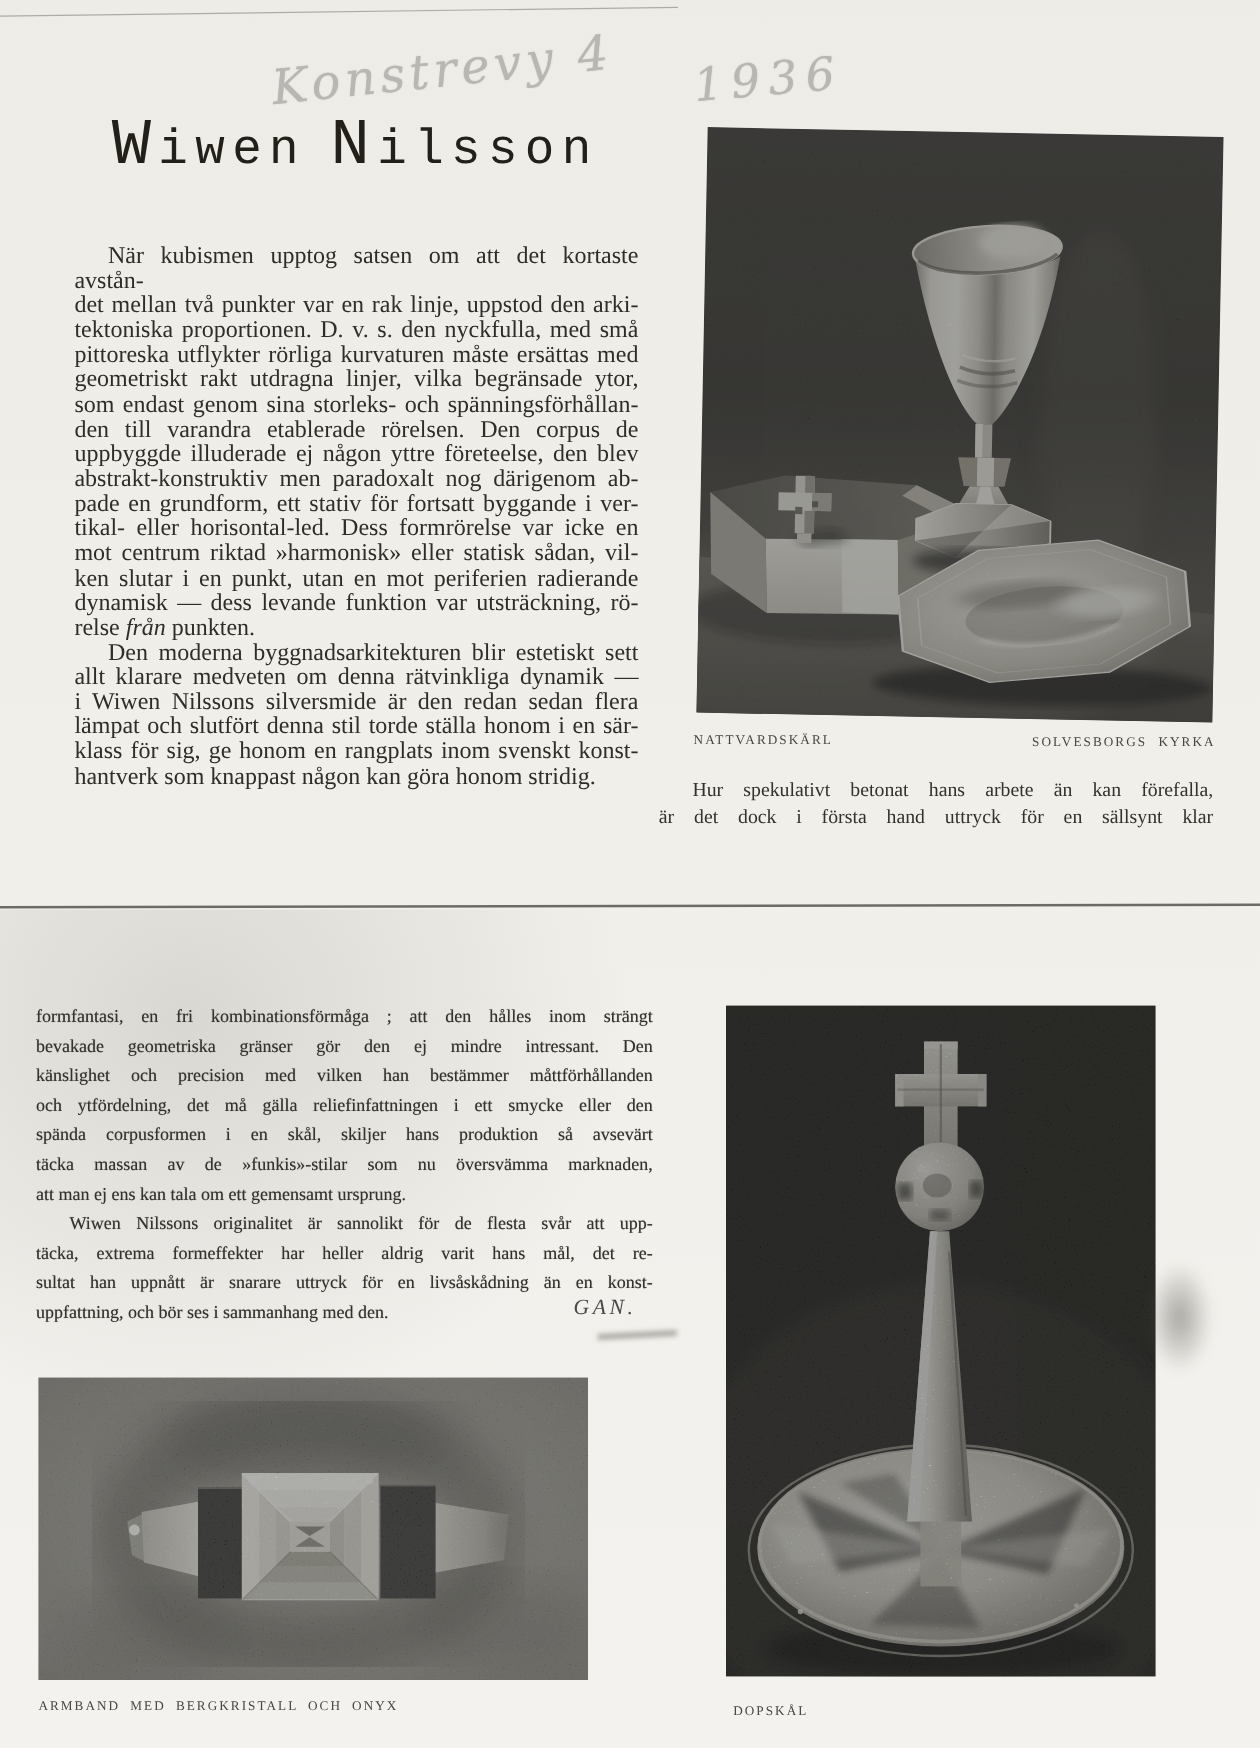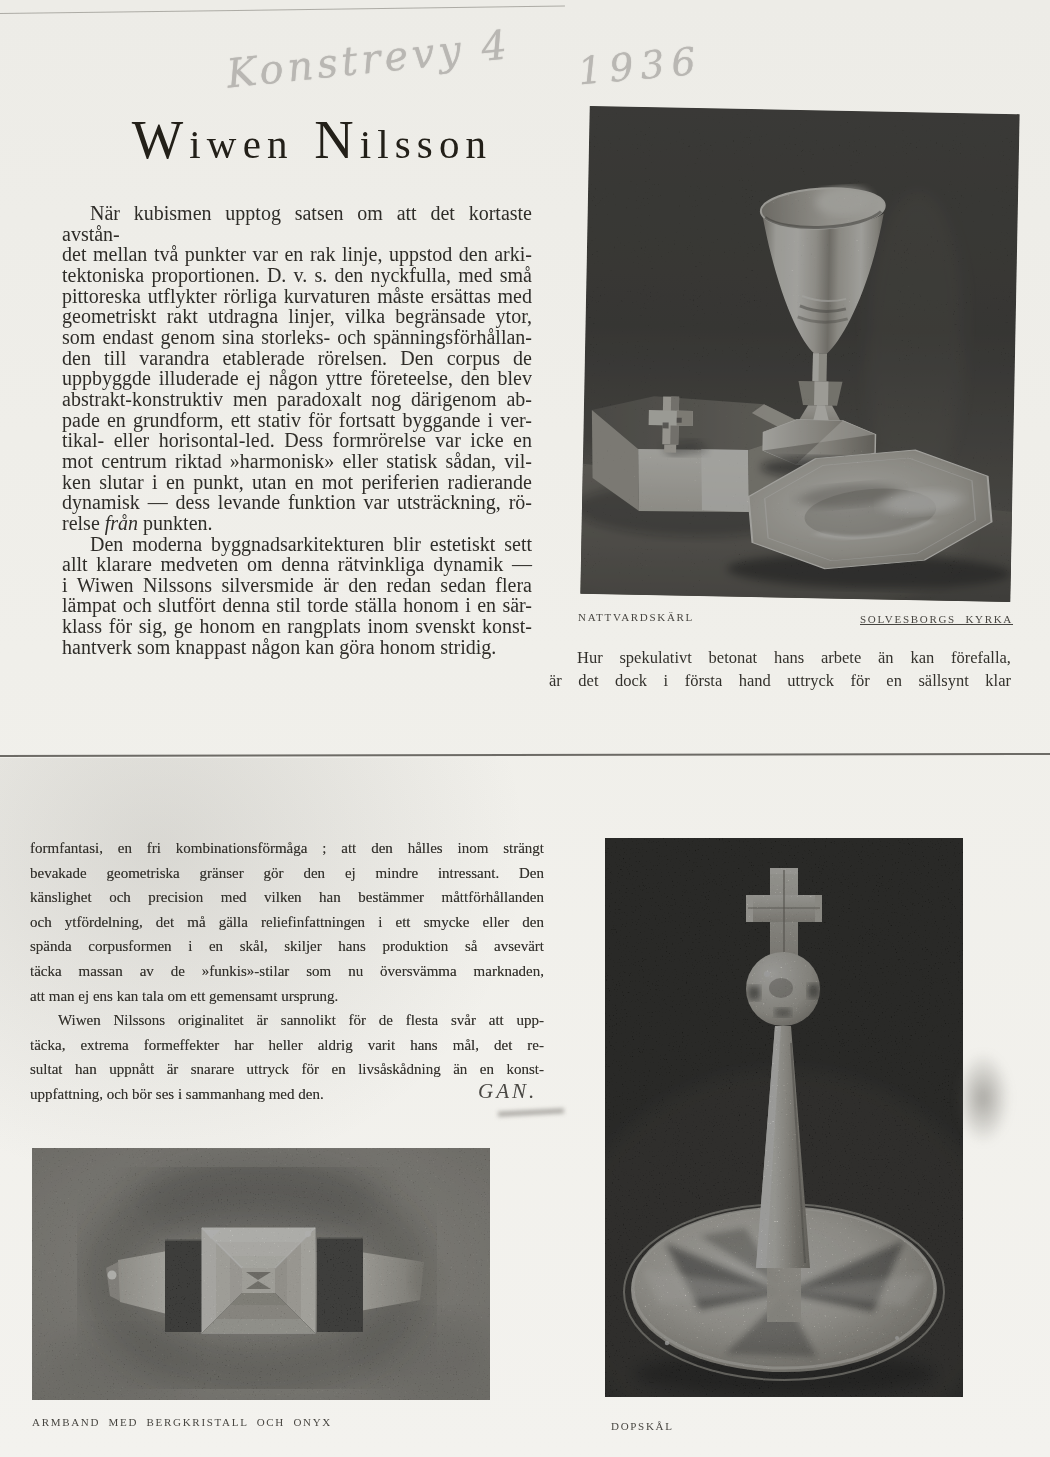--- a/index.html
+++ b/index.html
@@ -9,48 +9,48 @@
   .abs{position:absolute;}
   
   .top-edge{left:0;top:13px;width:565px;height:1px;background:#97958f;opacity:.75;
             transform:rotate(-0.75deg);transform-origin:left center;}
   
   .handwriting{font-family:"DejaVu Serif",serif;font-style:italic;color:#b9b7b3;
                text-shadow:0 0 1px rgba(185,183,179,.9);white-space:nowrap;}
   .hw-title{left:226px;top:36px;font-size:40px;letter-spacing:4px;transform:rotate(-6deg);}
   .hw-year{left:578px;top:44px;font-size:38px;letter-spacing:7px;transform:rotate(-5deg);}
   
-  .title{left:60px;top:92px;width:472px;margin:16px;text-align:center;font-weight:normal;
-         font-family:Liberation Serif, serif;font-size:41px;color:#232019;letter-spacing:.15em;}
+  .title{left:60px;top:92px;width:472px;margin:0;text-align:center;font-weight:normal;
+         font-family:Liberation Mono, monospace;font-size:41px;color:#232019;letter-spacing:.15em;}
   .tw{display:inline-block;}
   .tw::first-letter{font-size:1.33em;}
   .tw + .tw{margin-left:.5em;}
   
   .col{line-height:20.65px;font-size:20px;}
   .tline{text-align:justify;text-align-last:justify;white-space:normal;}
   .tlast{text-align-last:left;}
   .tindent{text-indent:28px;}
   .col1{left:62px;top:203px;width:470px;}
   .colR{left:549px;top:646px;width:462px;font-size:16.5px;line-height:23px;color:#33312c;}
   .col2{left:30px;top:836px;width:514px;font-size:15px;line-height:24.6px;color:#34322d;
         text-shadow:0 0 .6px rgba(52,50,45,.55);}
-  .signature{left:478px;top:1079px;font-style:italic;font-size:21px;letter-spacing:3px;color:#4a4844;}
+  .signature{left:478px;top:1079px;font-style:italic;font-size:18px;letter-spacing:3px;color:#4a4844;}
   .sig-smudge{left:498px;top:1110px;width:66px;height:5px;background:rgba(105,102,96,.5);
               filter:blur(2px);transform:rotate(-3deg);}
   
   .divider{left:0;top:754px;width:1050px;height:2px;background:#4c4a45;opacity:.8;
            transform:rotate(-0.12deg);}
   .grayband{left:0;top:758px;width:520px;height:420px;
             background:radial-gradient(ellipse at 30% 22%,rgba(108,106,99,.18),rgba(108,106,99,0) 72%);}
   .smudge2{left:956px;top:1052px;width:54px;height:92px;
            background:radial-gradient(closest-side,rgba(96,94,88,.5),rgba(96,94,88,0));filter:blur(5px);}
   
   .caption{font-size:11px;letter-spacing:1.7px;color:#393732;opacity:.92;white-space:nowrap;}
   .cap1l{left:578px;top:611px;}
-  .cap1r{left:860px;top:613px;width:152px;text-align:left;word-spacing:5px;text-decoration:underline;}
+  .cap1r{left:860px;top:613px;width:152px;text-align:left;word-spacing:5px;}
   .cap-armband{left:32px;top:1416px;word-spacing:4px;}
   .cap-dopskal{left:611px;top:1420px;}
   .cap-solves2{left:808px;top:1476px;width:156px;text-align:right;word-spacing:5px;}
   
   .photo{display:block;}
   .photo1{left:585px;top:110px;transform:rotate(1.1deg);transform-origin:center;}
   .photo2{left:605px;top:838px;}
   .photo3{left:32px;top:1148px;}
 </style>
 </head>

